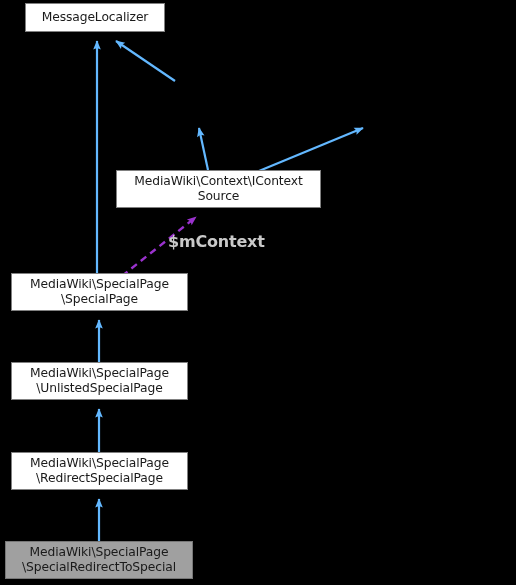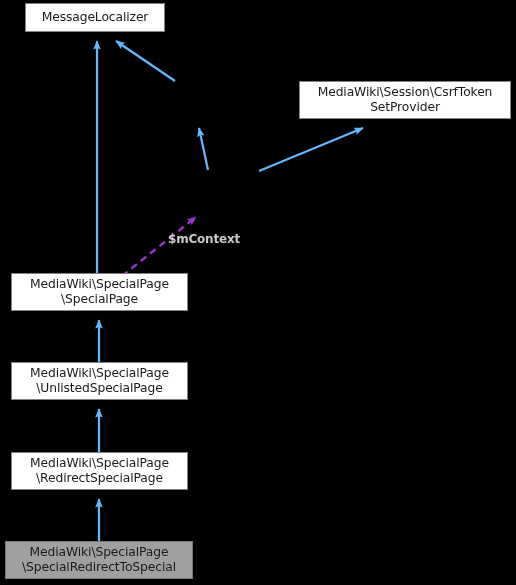--- a/index.html
+++ b/index.html
@@ -4,21 +4,21 @@
 <style>
   html,body{margin:0;padding:0;background:#000;}
   #stage{position:relative;width:516px;height:585px;background:#000;overflow:hidden;
          font-family:"DejaVu Sans","Liberation Sans",sans-serif;}
   svg.edges{position:absolute;left:0;top:0;width:516px;height:585px;pointer-events:none;}
   .node{position:absolute;box-sizing:border-box;display:flex;align-items:center;
         justify-content:center;text-align:center;border:1px solid #808080;
         background:#ffffff;color:#1a1a1a;font-size:12.3px;line-height:15px;
         letter-spacing:-0.1px;white-space:pre;z-index:2;}
   .node.highlight{background:#a0a0a0;color:#1a1a1a;border:1px solid #777;}
-  .edge-label{position:absolute;color:#c9c9c9;font-size:12px;font-weight:bold;
+  .edge-label{position:absolute;color:#c9c9c9;font-size:16px;font-weight:bold;
               white-space:pre;z-index:3;letter-spacing:-0.2px;text-align:center;}
 </style>
 </head>
 <body>
 
 <div id="stage">
 
   <svg class="edges" viewBox="0 0 516 585" xmlns="http://www.w3.org/2000/svg">
     <defs>
       <marker id="arrowBlue" markerWidth="11" markerHeight="11" refX="9.2" refY="4.3" orient="auto" markerUnits="userSpaceOnUse">
@@ -58,23 +58,23 @@
     </g>
 
     <g>
       <line x1="99" y1="541" x2="99" y2="499" stroke="#63b8ff" stroke-width="2.2" marker-end="url(#arrowBlue)"></line>
     </g>
   </svg>
 
   <div class="node" style="left:25px;top:3px;width:140px;height:29px;">MessageLocalizer</div>
 
 
-  <div class="node" style="left:299px;top:81px;width:212px;height:38px;">MediaWiki\Session\CsrfToken
-SetProvider</div>
 
+  <div class="node" style="left:116px;top:170px;width:205px;height:38px;">MediaWiki\Context\IContext
+Source</div>
 
   <div class="node" style="left:11px;top:273px;width:177px;height:38px;">MediaWiki\SpecialPage
 \SpecialPage</div>
 
   <div class="node" style="left:11px;top:362px;width:177px;height:38px;">MediaWiki\SpecialPage
 \UnlistedSpecialPage</div>
 
   <div class="node" style="left:11px;top:452px;width:177px;height:38px;">MediaWiki\SpecialPage
 \RedirectSpecialPage</div>
 

